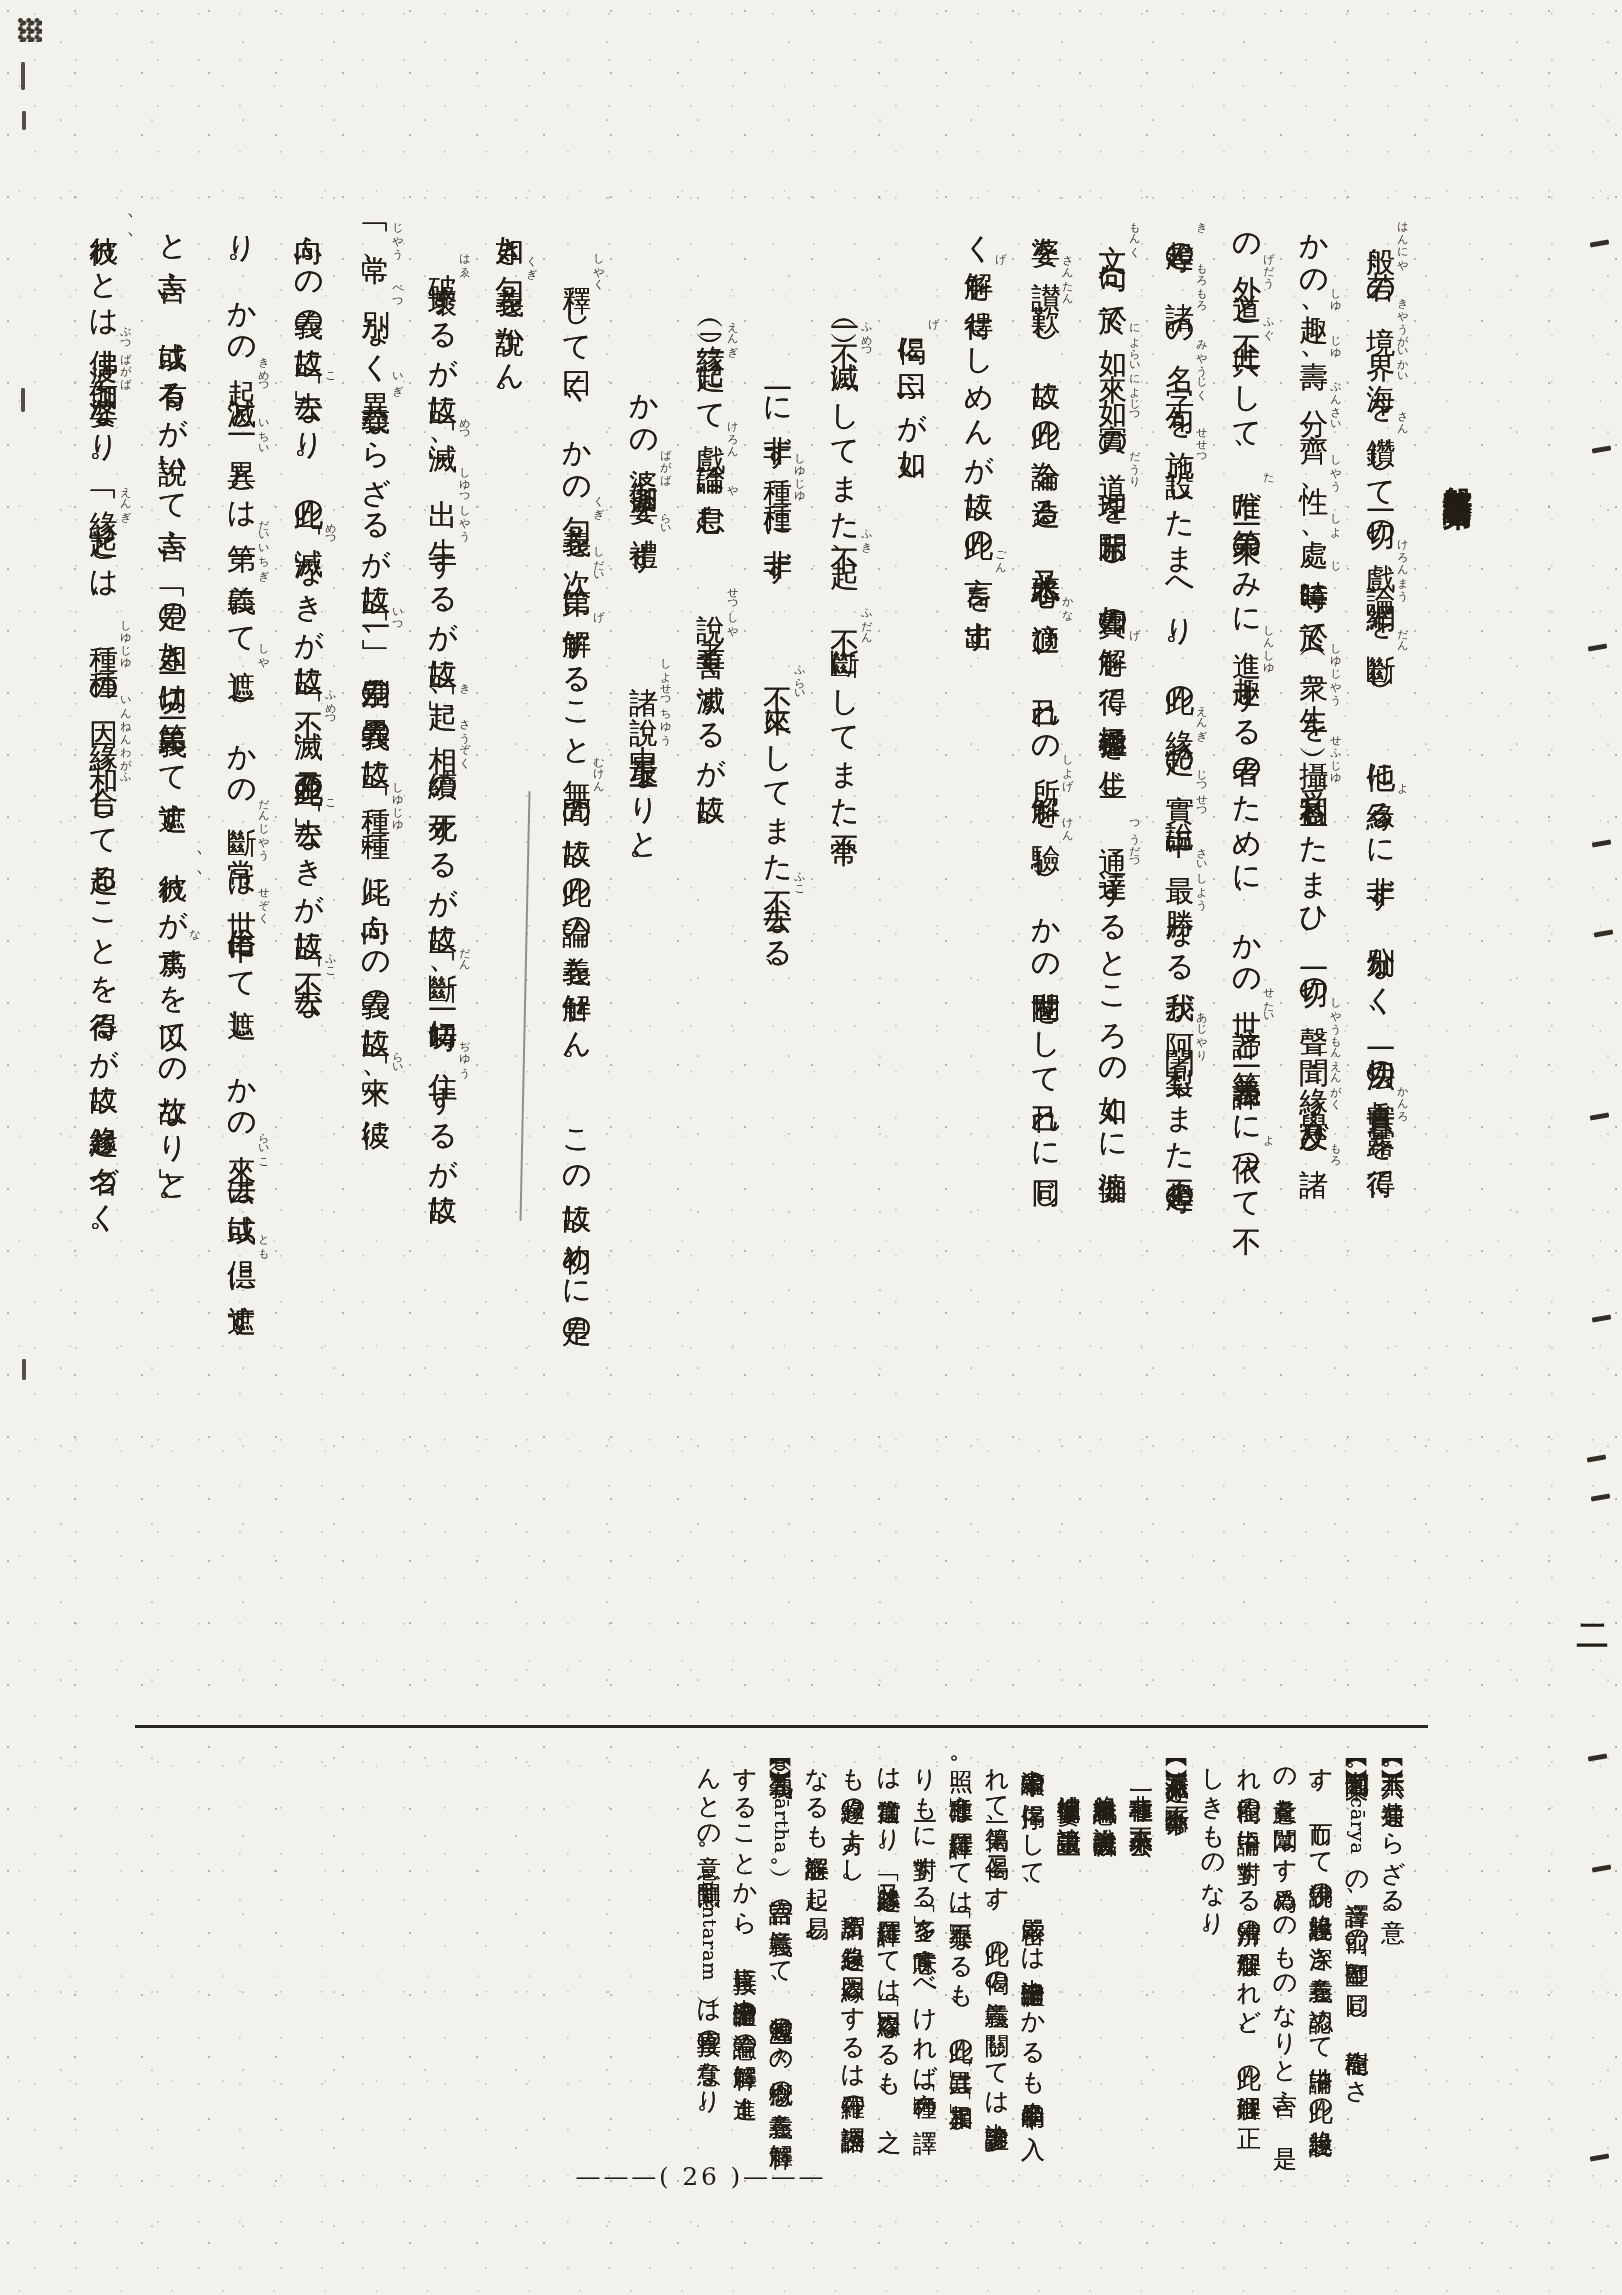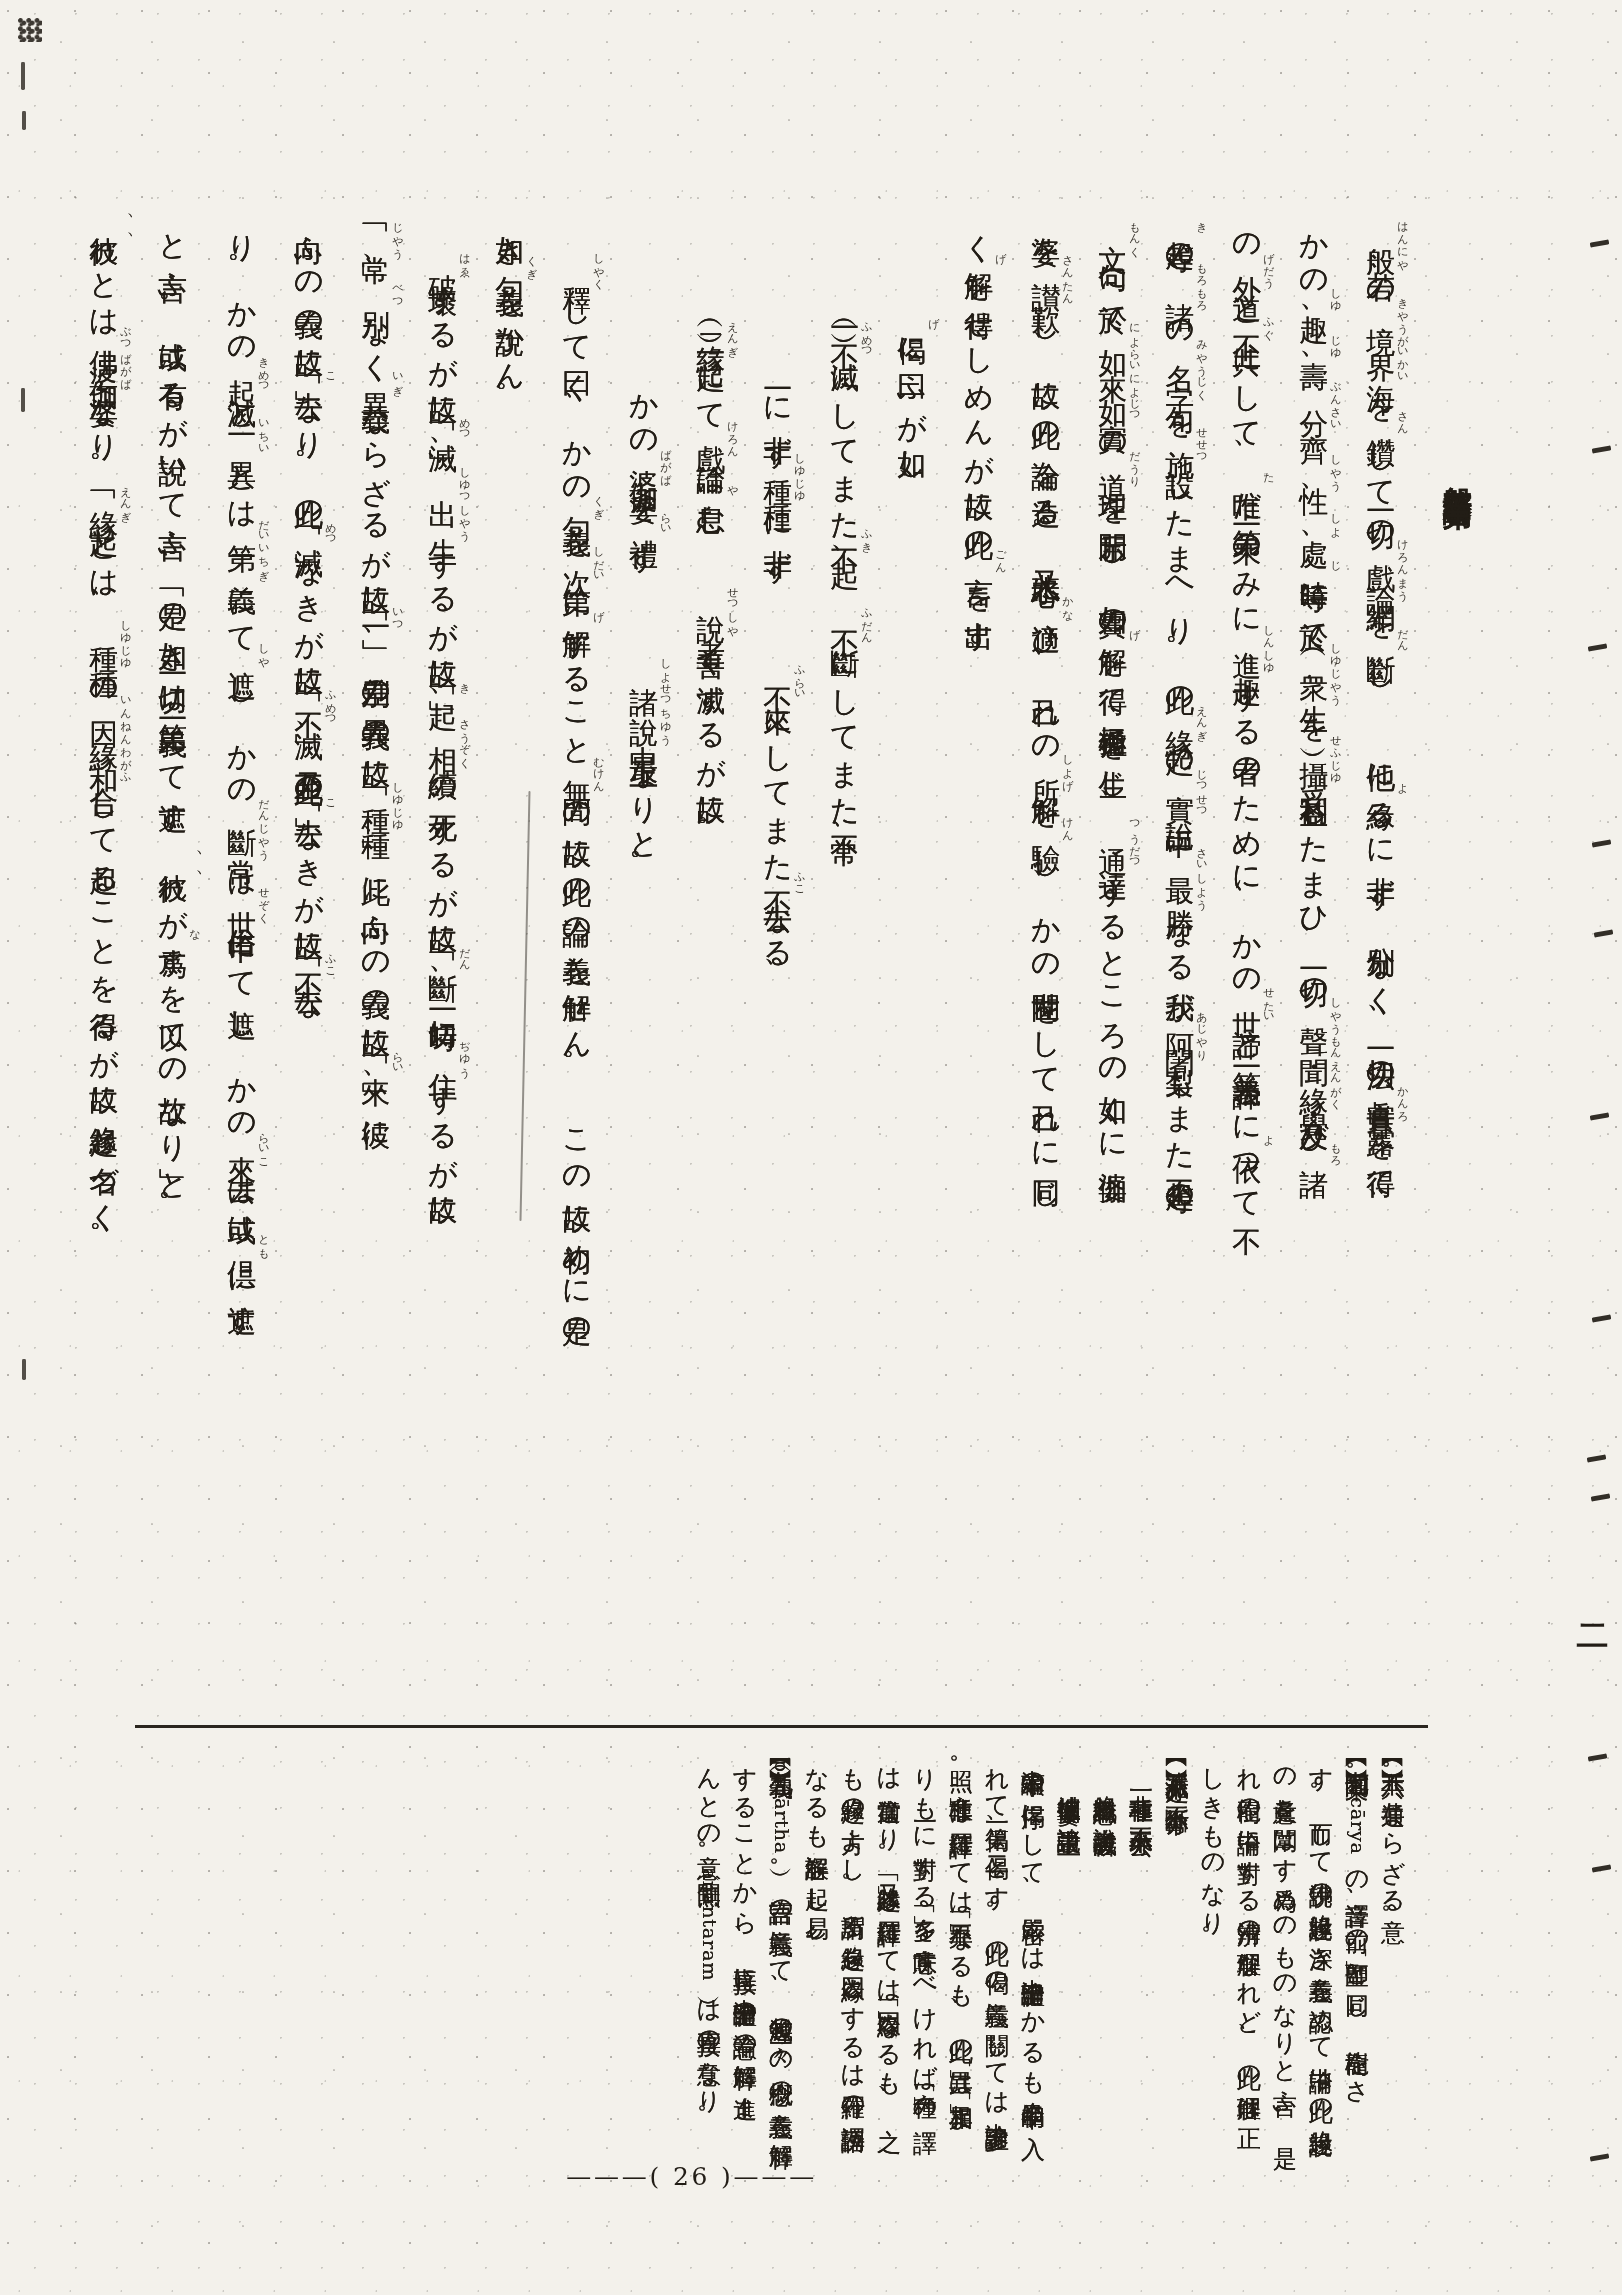--- a/index.html
+++ b/index.html
@@ -44,22 +44,22 @@
     text-shadow:0 0 0.3px currentColor;
   }
   .notes-block p{margin:0;}
   .lat{font-size:19.4px;letter-spacing:0.7px;}
   
   .folio{
     position:absolute;left:1571px;top:1601px;
     writing-mode:vertical-rl;font-size:32px;font-weight:bold;
   }
   .pagenum{
-    position:absolute;left:553px;top:2162px;width:264px;
-    text-align:right;font-size:25px;letter-spacing:2.8px;white-space:nowrap;
+    position:absolute;left:569px;top:2162px;width:264px;
+    text-align:center;font-size:25px;letter-spacing:2.8px;white-space:nowrap;
   }
   
   .artifact{position:absolute;background:#1d1812;border-radius:1.4px;}
   .edge-dash{width:19px;height:4.9px;transform:rotate(-10deg);opacity:.9;}
   .corner-blot{
     left:18px;top:18px;width:23.6px;height:23.6px;opacity:.85;
     background-image:radial-gradient(circle at 30% 30%, #1d1812 0 2.1px, transparent 2.8px),
       radial-gradient(circle at 70% 60%, #1d1812 0 2.1px, transparent 2.8px),
       radial-gradient(circle at 40% 80%, #1d1812 0 1.4px, transparent 2.1px);
     background-color:transparent;background-size:8.3px 8.3px;

